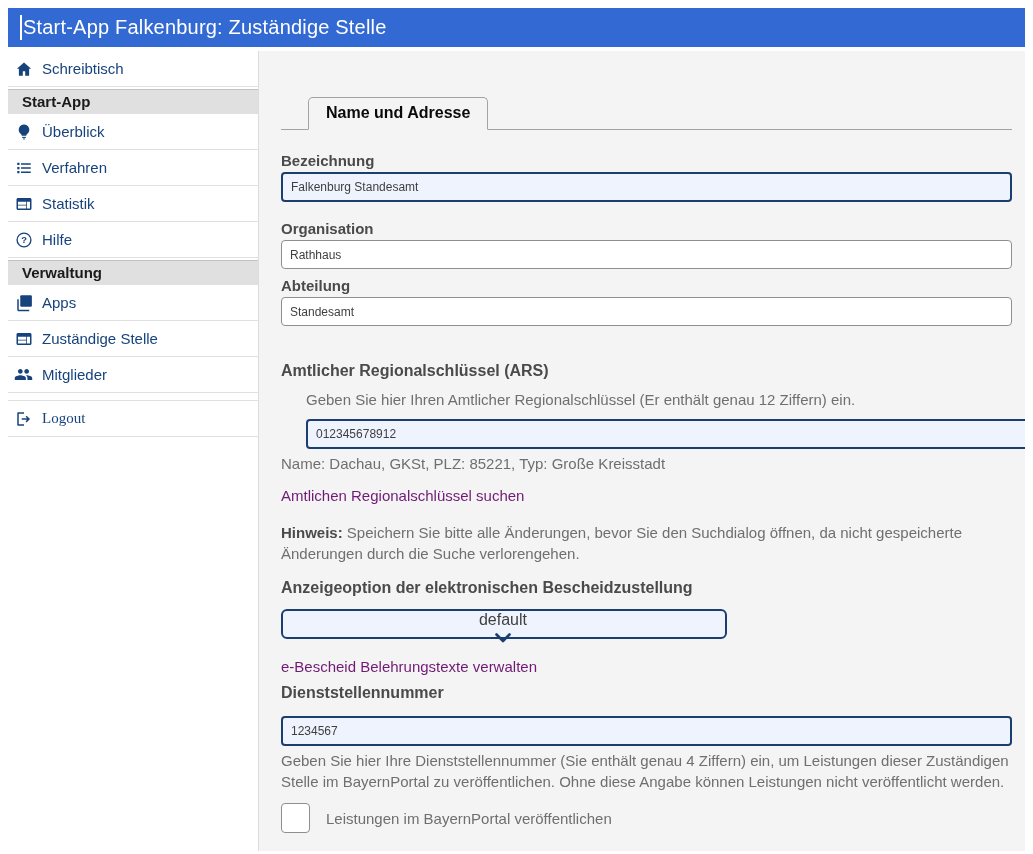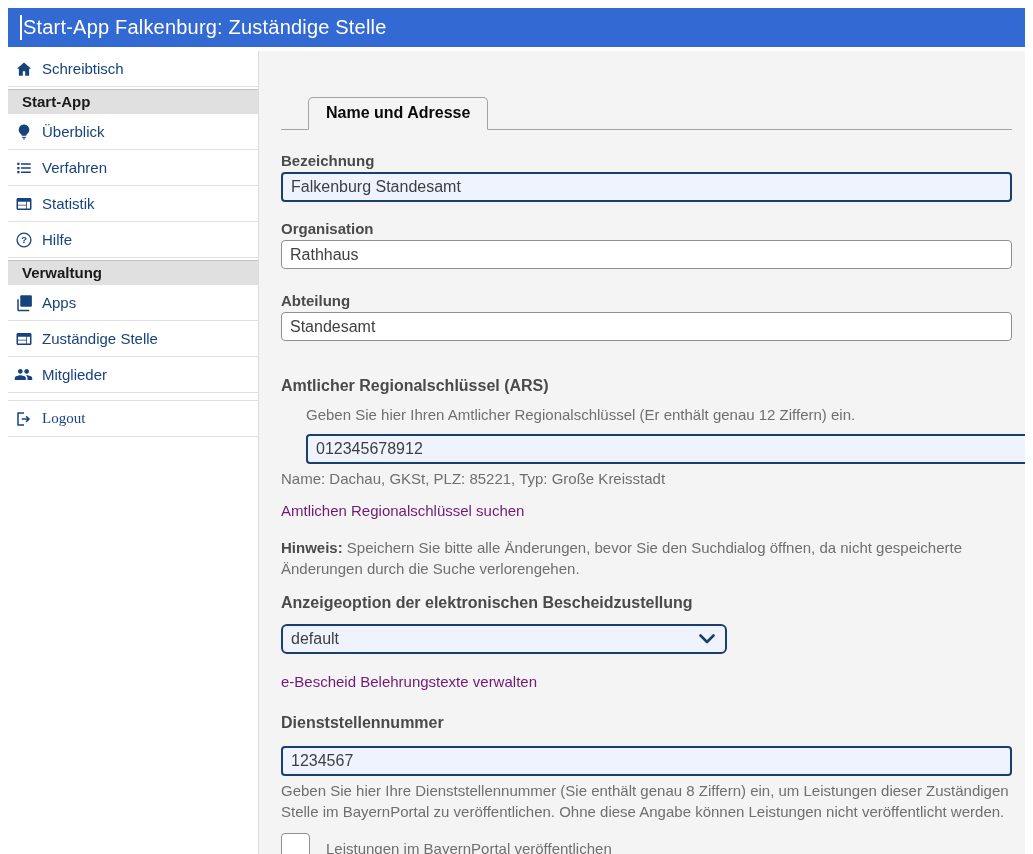--- a/index.html
+++ b/index.html
@@ -25,36 +25,36 @@
   .content{max-width:731px;}
   
   .tabbar{border-bottom:1px solid #a3a3a3;}
   .tab{display:inline-block;margin-left:27px;margin-bottom:-1px;padding:6px 17px 7px 17px;
        font-size:16px;font-weight:bold;color:#0a0a0a;background:#f4f4f5;
        border:1px solid #a3a3a3;border-bottom:1px solid #f4f4f5;border-radius:5px 5px 0 0;}
   
   .fld-label{font-weight:bold;color:#4a4a4a;font-size:15px;margin-bottom:3px;}
   .fld-label.big{font-size:16px;}
   input.txt{box-sizing:border-box;width:100%;height:30px;padding:3px 8px;font-family:"Liberation Sans",sans-serif;
-            font-size:16px;color:#3f3f3f;outline:none;}
+            font-size:12px;color:#3f3f3f;outline:none;}
   input.txt.blue{background:#eef3fd;border:2px solid #1c3e6e;border-radius:4px;}
   input.txt.white{background:#ffffff;border:1px solid #8f8f8f;border-radius:4px;height:29px;}
   .help{color:#6f6f6f;font-size:15px;line-height:21px;}
   .link{color:#701a75;font-size:15px;text-decoration:none;display:inline-block;cursor:pointer;}
   .hint b{color:#4a4a4a;}
   .select-box{box-sizing:border-box;width:446px;height:30px;background:#eef3fd;border:2px solid #1c3e6e;
               border-radius:6px;display:flex;align-items:center;justify-content:space-between;
-              padding:0 10px 0 8px;font-size:16px;color:#3f3f3f;cursor:pointer;}
+              padding:0 10px 0 8px;font-size:16px;color:#3f3f3f;cursor:pointer;flex-direction:column;}
   .chk-row{display:flex;align-items:center;gap:16px;}
   .chk{box-sizing:border-box;width:29px;height:30px;background:#ffffff;border:1px solid #8f8f8f;border-radius:4px;cursor:pointer;}
   .chk-label{color:#6f6f6f;font-size:15px;}
   
   .mt3{margin-top:17px;}.mt4{margin-top:4px;}.mt9{margin-top:9px;margin-left:25px;}.mt11{margin-top:11px;}
   .mt12{margin-top:12px;}.mt13{margin-top:13px;}.mt15{margin-top:15px;}.mt18{margin-top:18px;}
-  .mt19{margin-top:19px;}.mt20{margin-top:23px;}.mt22{margin-top:22px;}.mt36{margin-top:36px;}
+  .mt19{margin-top:19px;}.mt20{margin-top:8px;}.mt22{margin-top:22px;}.mt36{margin-top:36px;}
 </style>
 </head>
 <body>
 
 <div class="app-header">
   <span class="caret"></span>
   <span class="app-title">Start-App Falkenburg: Zuständige Stelle</span>
 </div>
 
 <div class="layout">
@@ -171,21 +171,21 @@
           <svg width="16" height="10" viewBox="0 0 16 10">
               <path d="M1.5 1.5 L8 8 L14.5 1.5" fill="none" stroke="#1c3e6e" stroke-width="2.6" stroke-linecap="round" stroke-linejoin="round"></path>
             </svg>
         </span>
       </div>
 
       <a class="link mt19">e-Bescheid Belehrungstexte verwalten</a>
 
       <div class="fld-label big mt20">Dienststellennummer</div>
       <input class="txt blue mt11" type="text" value="1234567" style="">
-      <div class="help mt4">Geben Sie hier Ihre Dienststellennummer (Sie enthält genau 8 Ziffern) ein, um Leistungen dieser Zuständigen Stelle im BayernPortal zu veröffentlichen. Ohne diese Angabe können Leistungen nicht veröffentlicht werden.</div>
+      <div class="help mt4">Geben Sie hier Ihre Dienststellennummer (Sie enthält genau 4 Ziffern) ein, um Leistungen dieser Zuständigen Stelle im BayernPortal zu veröffentlichen. Ohne diese Angabe können Leistungen nicht veröffentlicht werden.</div>
 
       <div class="chk-row mt11">
         <span class="chk"></span>
         <span class="chk-label">Leistungen im BayernPortal veröffentlichen</span>
       </div>
     </div>
   </main>
 </div>
 
 </body></html>

